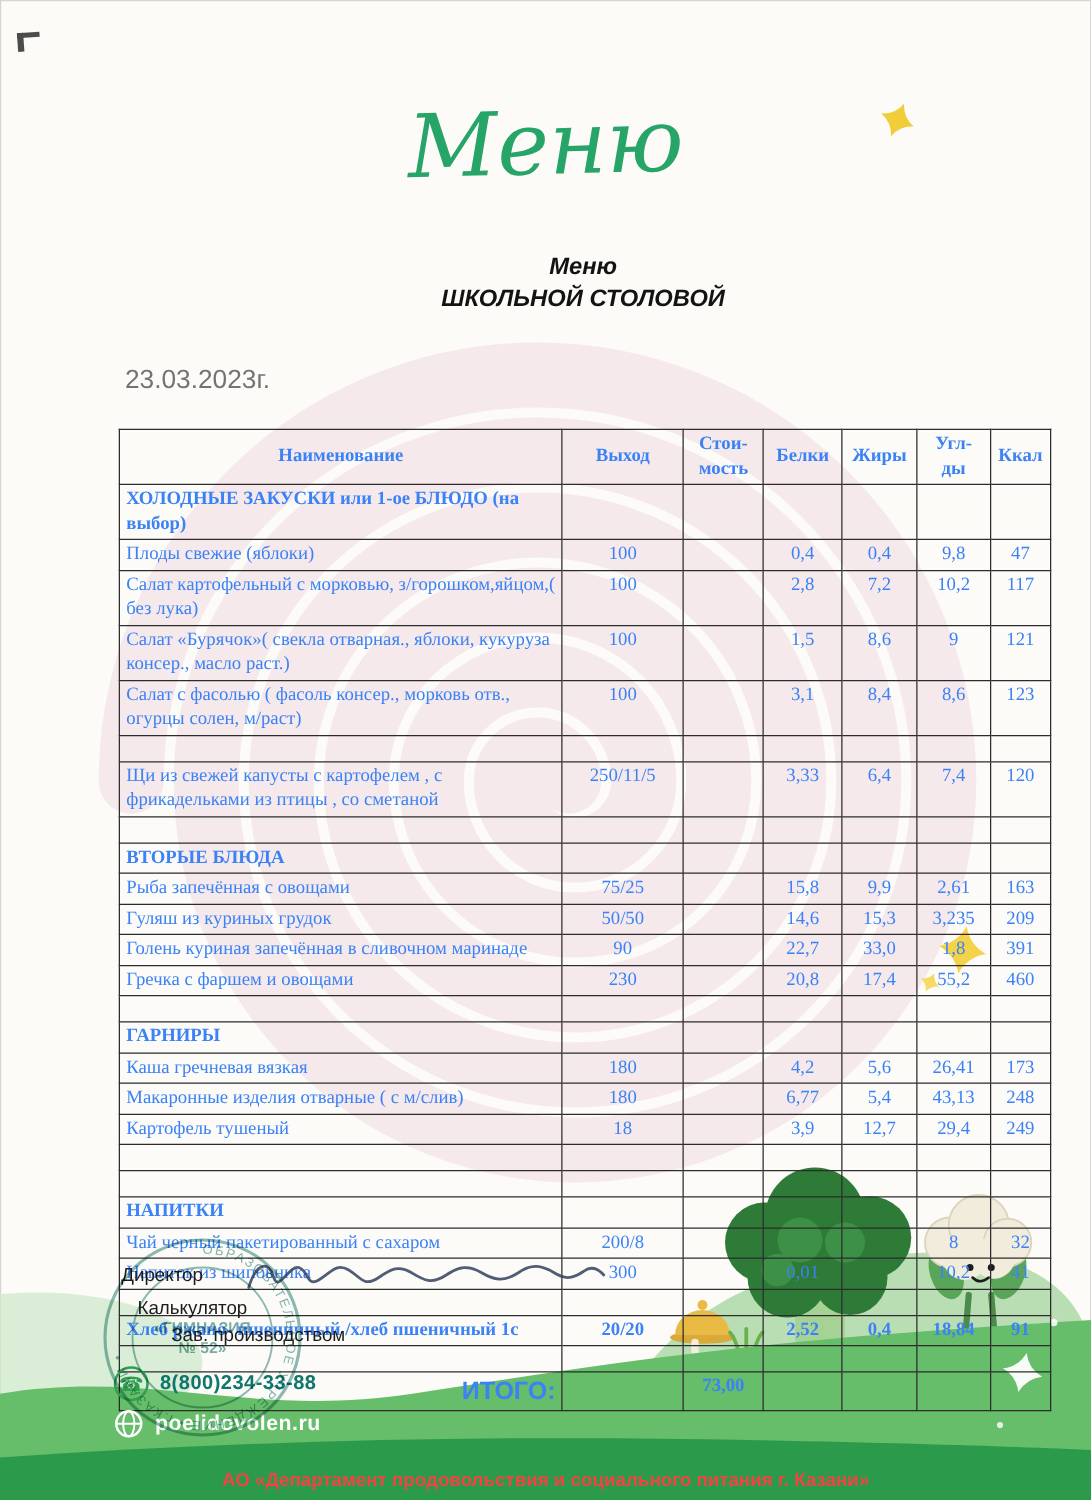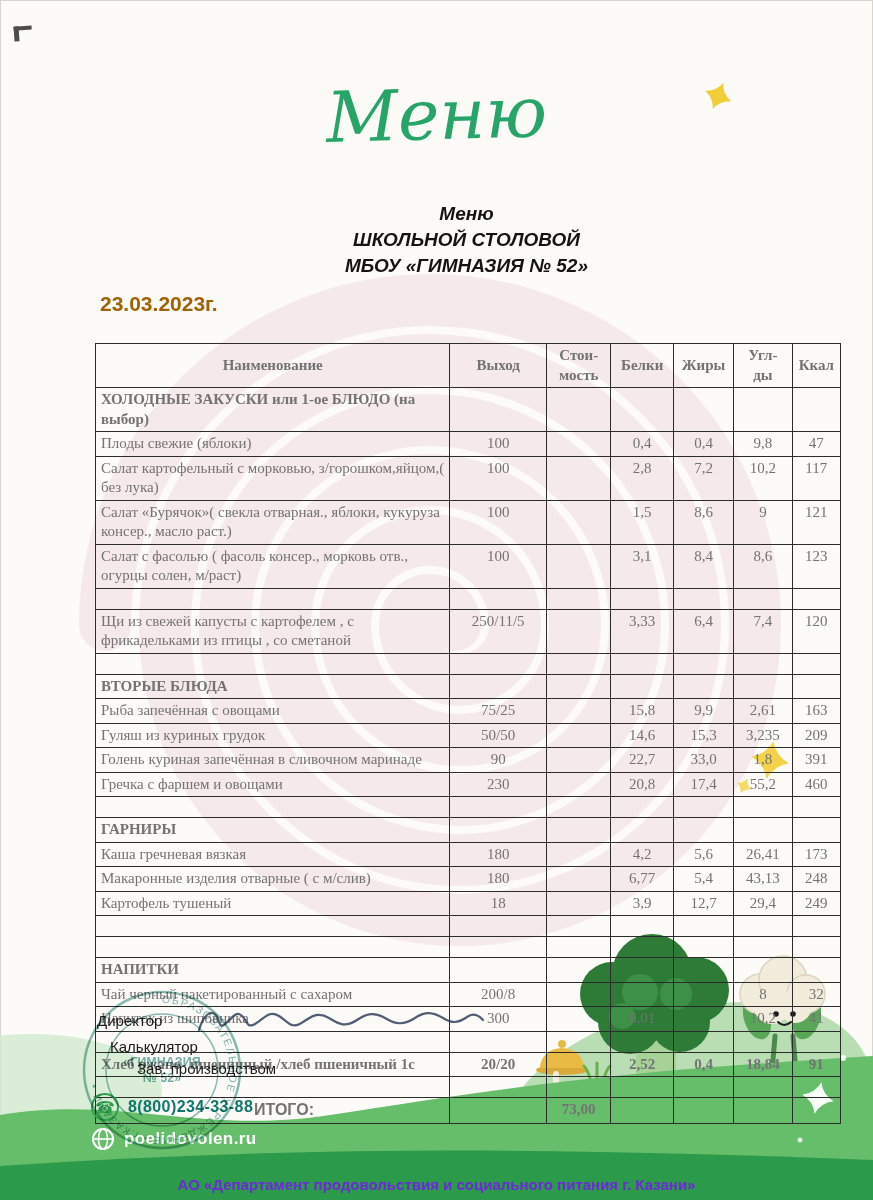--- a/index.html
+++ b/index.html
@@ -10,51 +10,51 @@
   .corner-mark{position:absolute;left:14px;top:26px;width:13px;height:11px;border-left:5px solid #2e2e2e;border-top:4px solid #2e2e2e;opacity:.85;transform:rotate(-4deg);z-index:2;}
 
   .script-title{position:absolute;top:74px;left:0;right:0;text-align:center;z-index:2;
     font-family:"DejaVu Serif",serif;font-style:italic;font-size:70px;color:#27a468;transform:rotate(-1.5deg);}
   .star-top{position:absolute;left:688px;top:70px;z-index:2;}
   .sparkle-mid{position:absolute;left:728px;top:726px;z-index:2;}
 
   .doc-header{position:absolute;top:201px;left:60px;right:0;text-align:center;z-index:2;
     font-family:"Liberation Sans",sans-serif;font-weight:bold;font-style:italic;font-size:19px;line-height:26px;color:#131313;}
   .doc-date{position:absolute;top:292px;left:100px;z-index:2;
-    font-family:"Liberation Sans",sans-serif;font-weight:bold;font-size:21px;color:#a16207;}
+    font-family:"Liberation Sans",sans-serif;font-weight:normal;font-size:21px;color:#737373;}
 
   .footer-art{position:absolute;top:930px;left:0;z-index:1;}
 
   #menu-table{position:absolute;top:343px;left:95px;width:746px;z-index:3;
-    border-collapse:collapse;table-layout:fixed;font-size:15px;line-height:1.3;color:#737373;background:transparent;}
+    border-collapse:collapse;table-layout:fixed;font-size:15px;line-height:1.3;color:#3b82f6;background:transparent;}
   #menu-table th,#menu-table td{border:1px solid #2c2c2c;padding:2px 5px;vertical-align:top;overflow:hidden;}
   #menu-table th{font-weight:bold;text-align:center;vertical-align:middle;white-space:pre-line;height:34px;}
   #menu-table td.num{text-align:center;}
   #menu-table td.name{white-space:pre-wrap;margin-left:24px;}
   #menu-table tr.section td.name{font-weight:bold;}
   #menu-table tr.bold td{font-weight:bold;}
   #menu-table tr.empty td{height:16px;}
   #menu-table tr.total td{font-weight:bold;}
-  #menu-table tr.total td.name{font-family:"Liberation Sans",sans-serif;font-size:16px;padding-left:158px;}
+  #menu-table tr.total td.name{font-family:"Liberation Sans",sans-serif;font-size:20px;padding-left:158px;text-align:right;}
 
   .sig{position:absolute;z-index:5;font-family:"Liberation Sans",sans-serif;font-size:15px;color:#1c1c1c;}
   .sig-director{left:97px;top:1012px;}
   .sig-calculator{left:110px;top:1038px;text-align:center;}
   .sig-production{left:97px;top:1060px;margin-left:40px;}
   .signature-svg{position:absolute;left:195px;top:1000px;z-index:5;}
 
   .stamp{position:absolute;left:62px;top:978px;z-index:6;mix-blend-mode:multiply;}
 
   .phone-row{position:absolute;left:90px;top:1092px;z-index:4;display:flex;align-items:center;gap:8px;}
   .phone-row .phone-text{font-family:"Liberation Sans",sans-serif;font-weight:bold;font-size:16px;color:#0f766e;letter-spacing:.4px;}
   .site-row{position:absolute;left:90px;top:1126px;z-index:4;display:flex;align-items:center;gap:8px;}
   .site-row .site-text{font-family:"Liberation Sans",sans-serif;font-weight:bold;font-size:17px;color:#ffffff;letter-spacing:.4px;}
 
   .org-band{position:absolute;top:1176px;left:0;right:0;text-align:center;z-index:4;
-    font-family:"Liberation Sans",sans-serif;font-weight:bold;font-size:15px;color:#6d28d9;}
+    font-family:"Liberation Sans",sans-serif;font-weight:bold;font-size:15px;color:#ef4444;}
 </style>
 </head>
 <body>
 
 <div class="page">
 
   <svg class="watermark" width="873" height="1200" viewBox="0 0 873 1200">
     <path d="M 455 625 A 25 25 0 0 0 405 625 A 55 55 0 0 0 515 625 A 85 85 0 0 0 345 625 A 115 115 0 0 0 575 625 A 145 145 0 0 0 285 625 A 175 175 0 0 0 635 625 A 205 205 0 0 0 225 625 A 235 235 0 0 0 695 625 A 265 265 0 0 0 165 625 A 295 295 0 0 0 755 625 A 325 325 0 0 0 105 625" fill="none" stroke="#f2dee2" stroke-width="52" stroke-linecap="round" opacity="0.6"></path>
   </svg>
 
@@ -62,21 +62,20 @@
 
   <div class="script-title">Меню</div>
 
   <svg class="star-top" width="56" height="52" viewBox="0 0 56 52">
     <path d="M0,-14 Q3.5,-3.5 14,0 Q3.5,3.5 0,14 Q-3.5,3.5 -14,0 Q-3.5,-3.5 0,-14 Z" transform="translate(30,26) rotate(22)" fill="#f0cd39"></path>
   </svg>
 
   <div class="doc-header">
     <div>Меню</div>
     <div>ШКОЛЬНОЙ СТОЛОВОЙ</div>
-    <div>МБОУ «ГИМНАЗИЯ № 52»</div>
   </div>
 
   <div class="doc-date">23.03.2023г.</div>
 
   <svg class="footer-art" width="873" height="270" viewBox="0 0 873 270">
 
     <path d="M470,270 C500,120 620,70 760,72 C830,74 873,110 873,160 L873,270 Z" fill="#b5dcb0" opacity="0.95"></path>
     <ellipse cx="30" cy="160" rx="132" ry="56" fill="#cfe8cb" opacity="0.75"></ellipse>
 
     <g>

